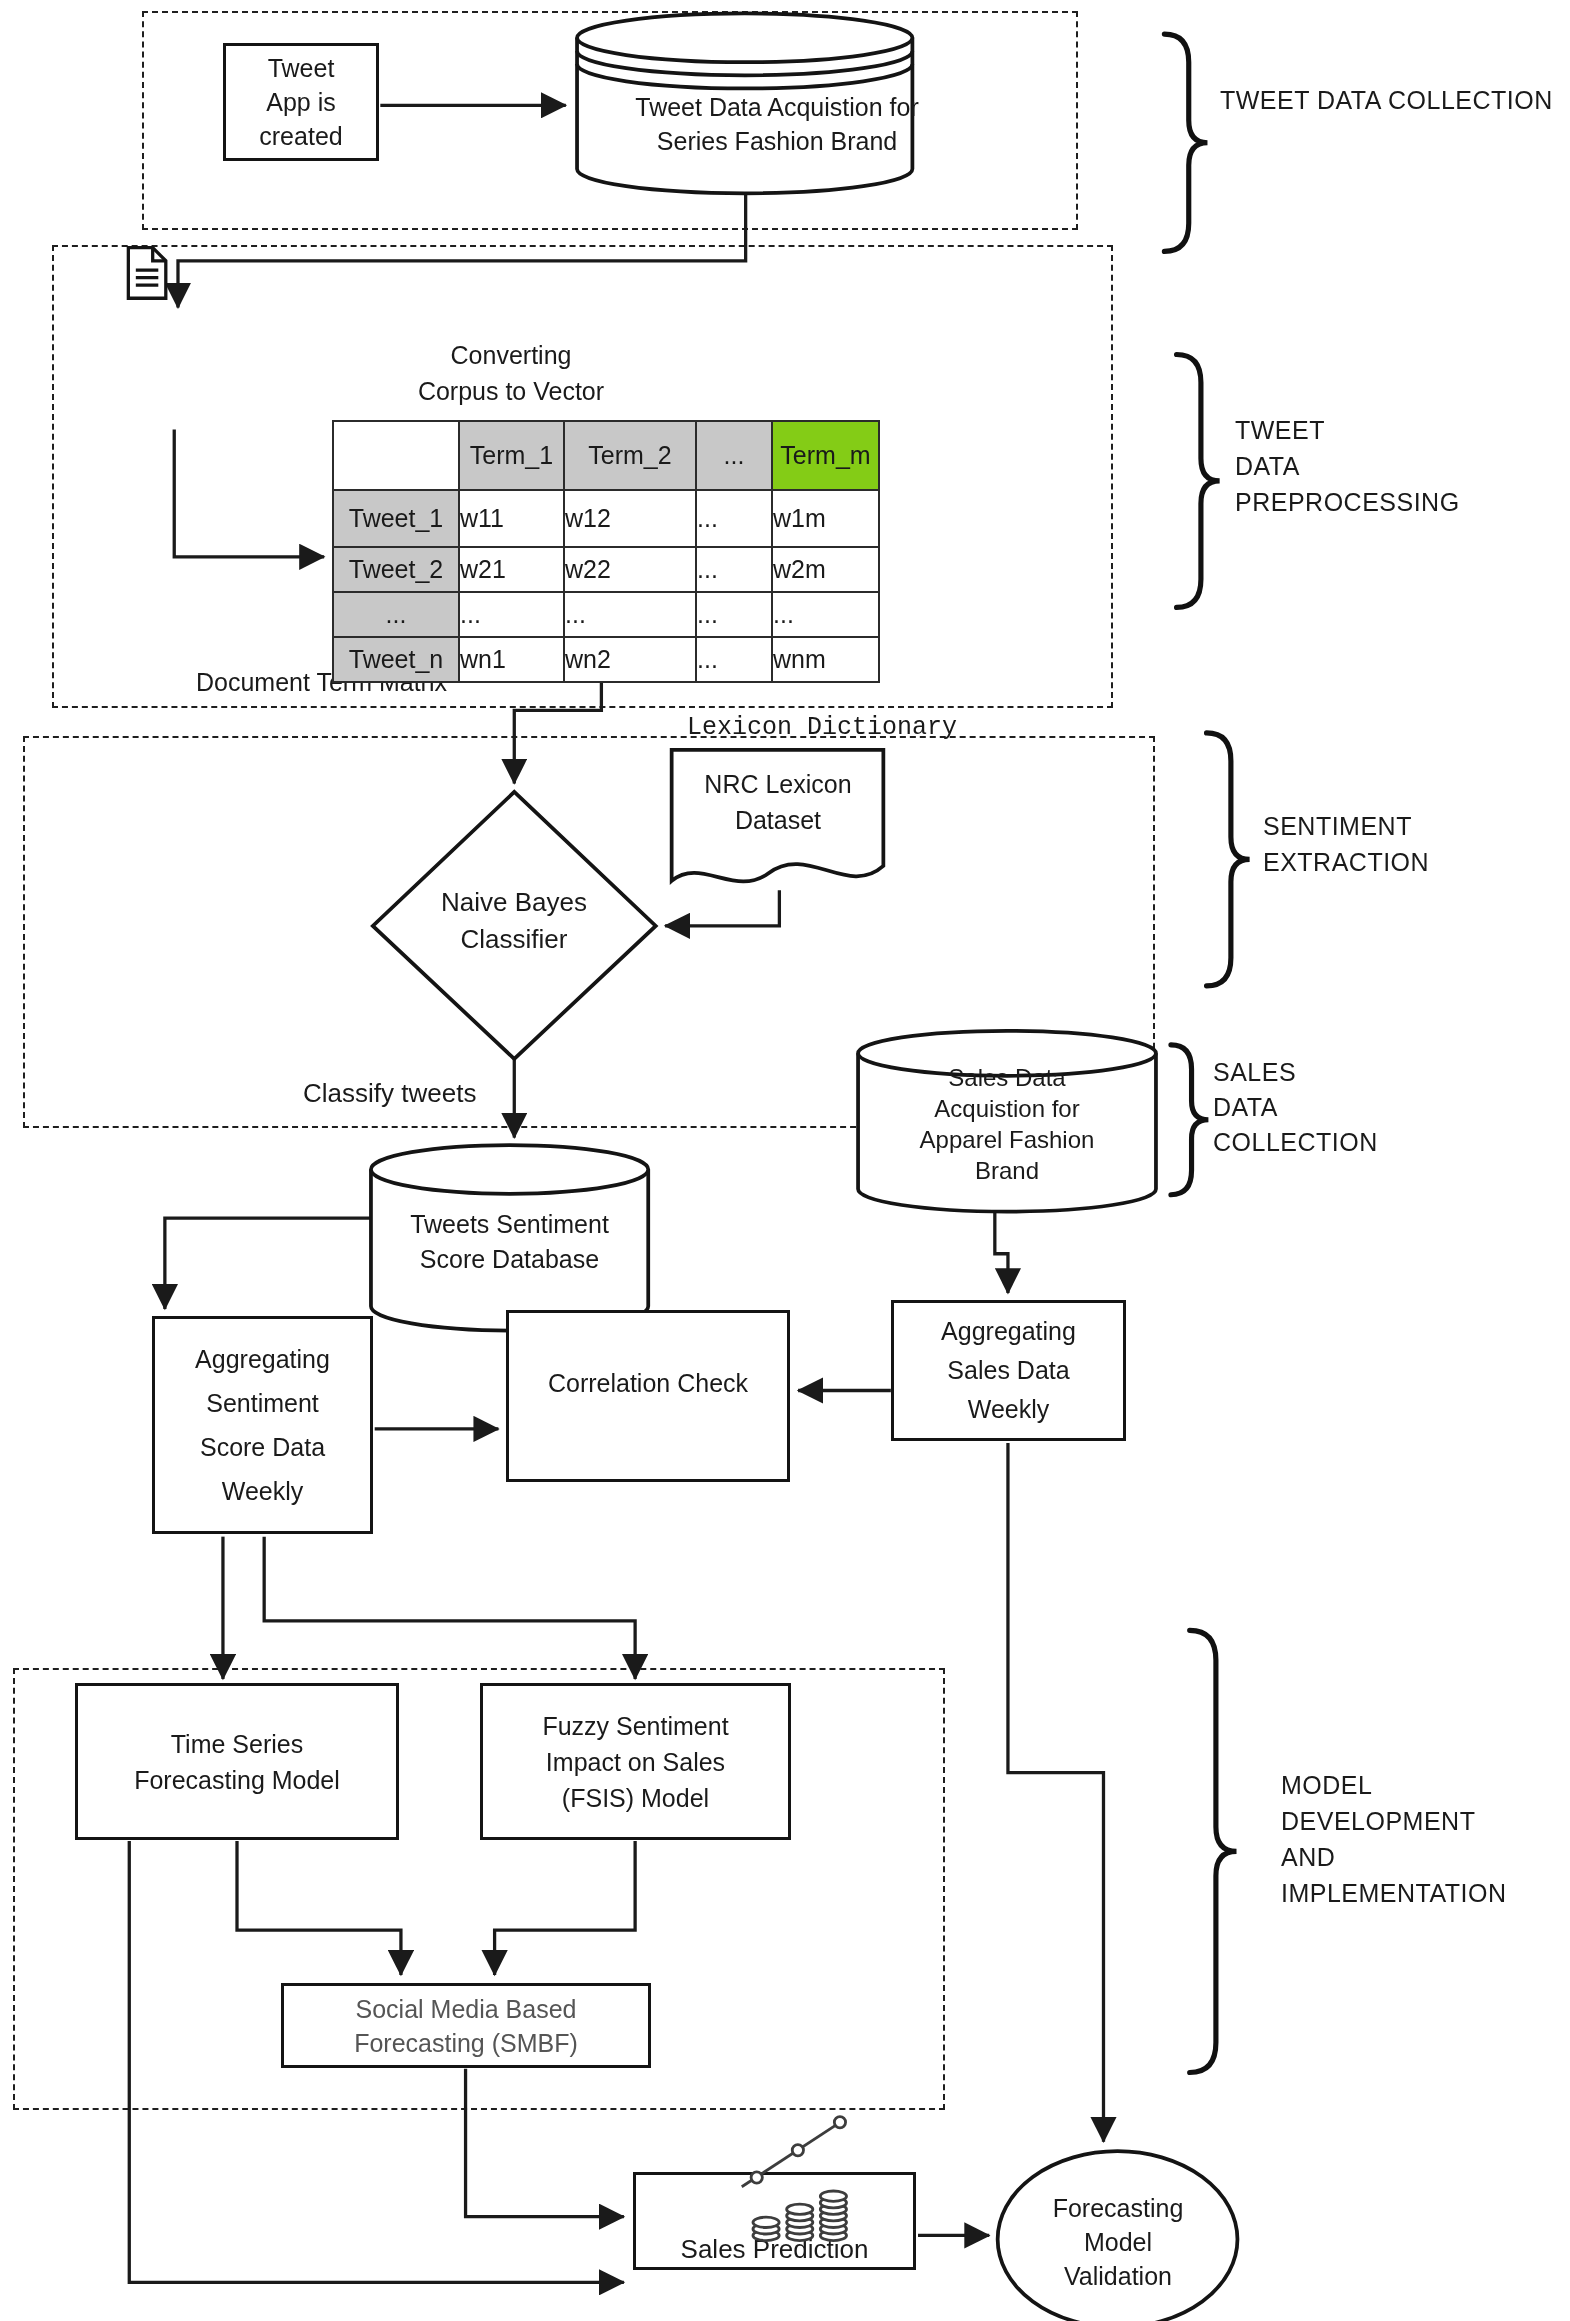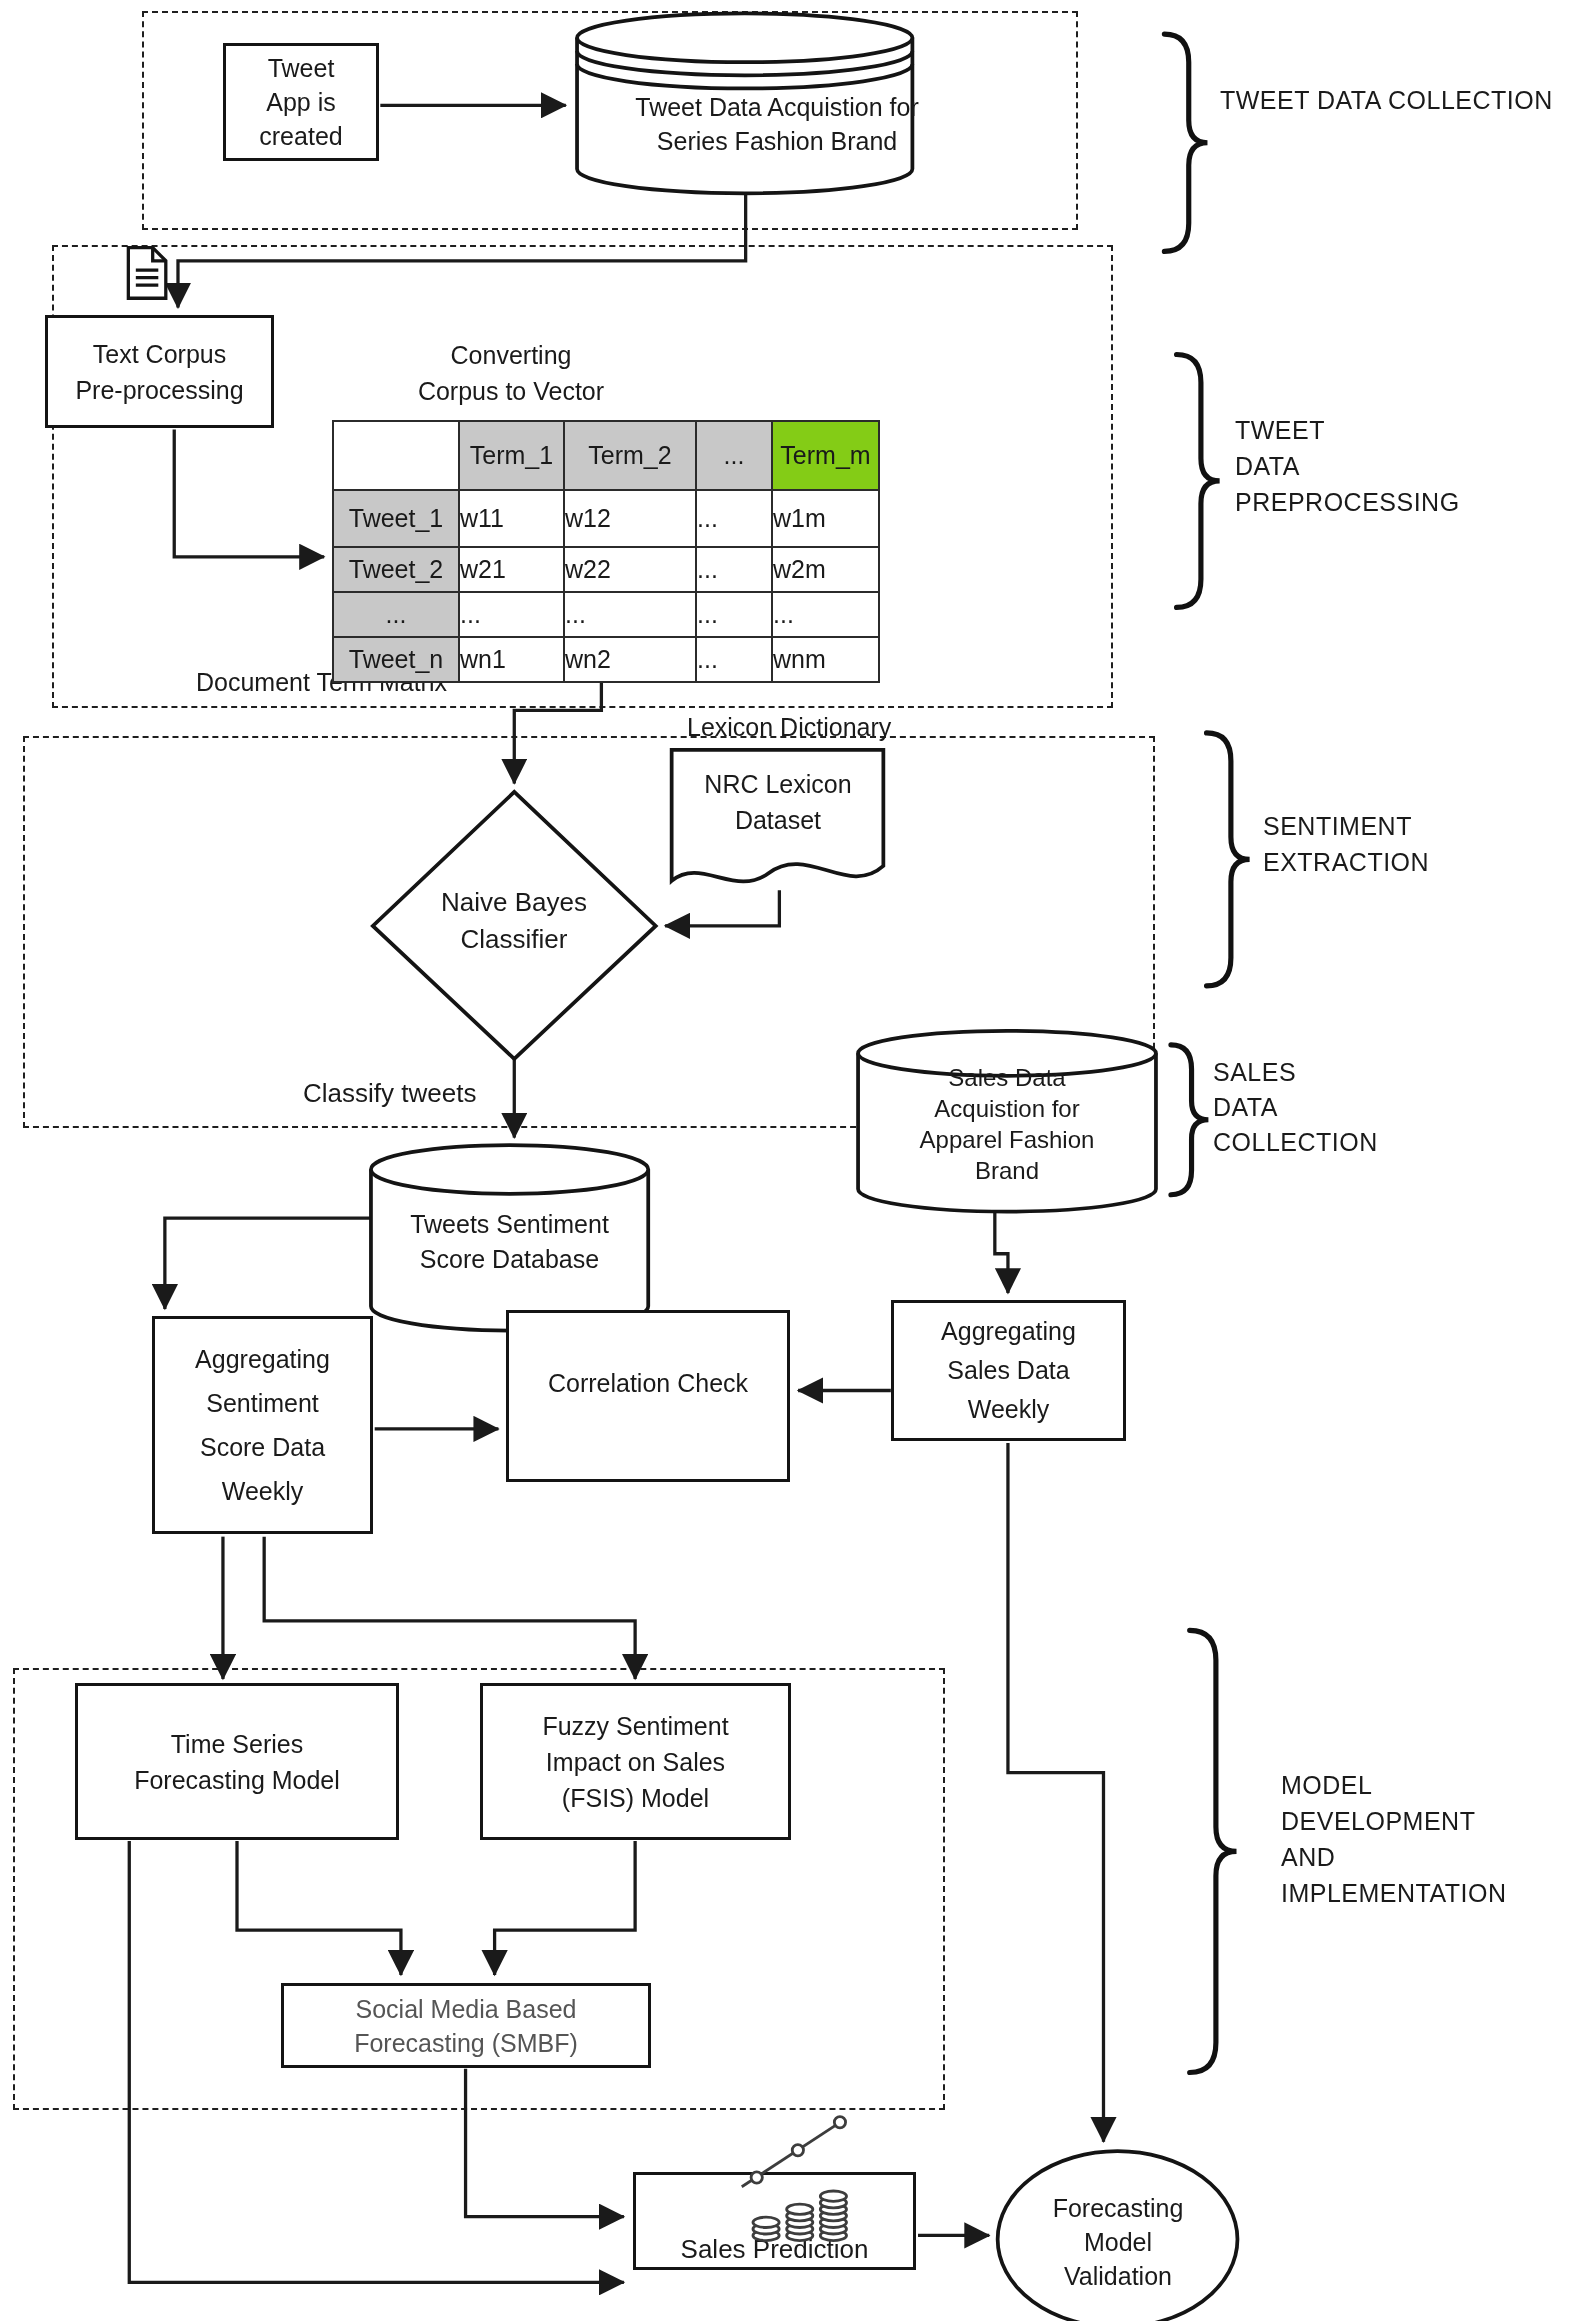--- a/index.html
+++ b/index.html
@@ -98,24 +98,20 @@
 
     <ellipse cx="1193" cy="2390" rx="128" ry="94" fill="#fff" stroke="#141414" stroke-width="4"></ellipse>
   </svg>
 
   <div class="node" style="left:223px;top:43px;width:150px;height:112px;line-height:34px;">
     <span>Tweet</span>
     <span>App is</span>
     <span>created</span>
   </div>
 
-  <div class="node" style="left:45px;top:315px;width:223px;height:107px;">
-    <span>Text Corpus</span>
-    <span>Pre-processing</span>
-  </div>
 
   <div class="node" style="left:152px;top:1316px;width:215px;height:212px;line-height:44px;">
     <span>Aggregating</span>
     <span>Sentiment</span>
     <span>Score Data</span>
     <span>Weekly</span>
   </div>
 
   <div class="node" style="left:506px;top:1310px;width:278px;height:167px;justify-content:flex-start;padding-top:52px;box-sizing:content-box;height:114px;">
     <span>Correlation Check</span>
@@ -157,21 +153,21 @@
     <div>Corpus to Vector</div>
   </div>
 
   <div class="leftext" style="left:196px;top:665px;">Document Term Matrix</div>
 
   <div class="freetext" style="left:383px;top:884px;width:262px;line-height:37px;font-size:26px;">
     <div>Naive Bayes</div>
     <div>Classifier</div>
   </div>
 
-  <div class="leftext" style="left:687px;top:710px;">Lexicon Dictionary</div>
+  <div class="leftext" style="left:687px;top:710px;font-family:Liberation Mono, monospace;">Lexicon Dictionary</div>
 
   <div class="freetext" style="left:672px;top:766px;width:212px;line-height:36px;">
     <div>NRC Lexicon</div>
     <div>Dataset</div>
   </div>
 
   <div class="leftext" style="left:303px;top:1076px;font-size:26px;">Classify tweets</div>
 
   <div class="freetext" style="left:371px;top:1207px;width:277px;line-height:35px;">
     <div>Tweets Sentiment</div>

